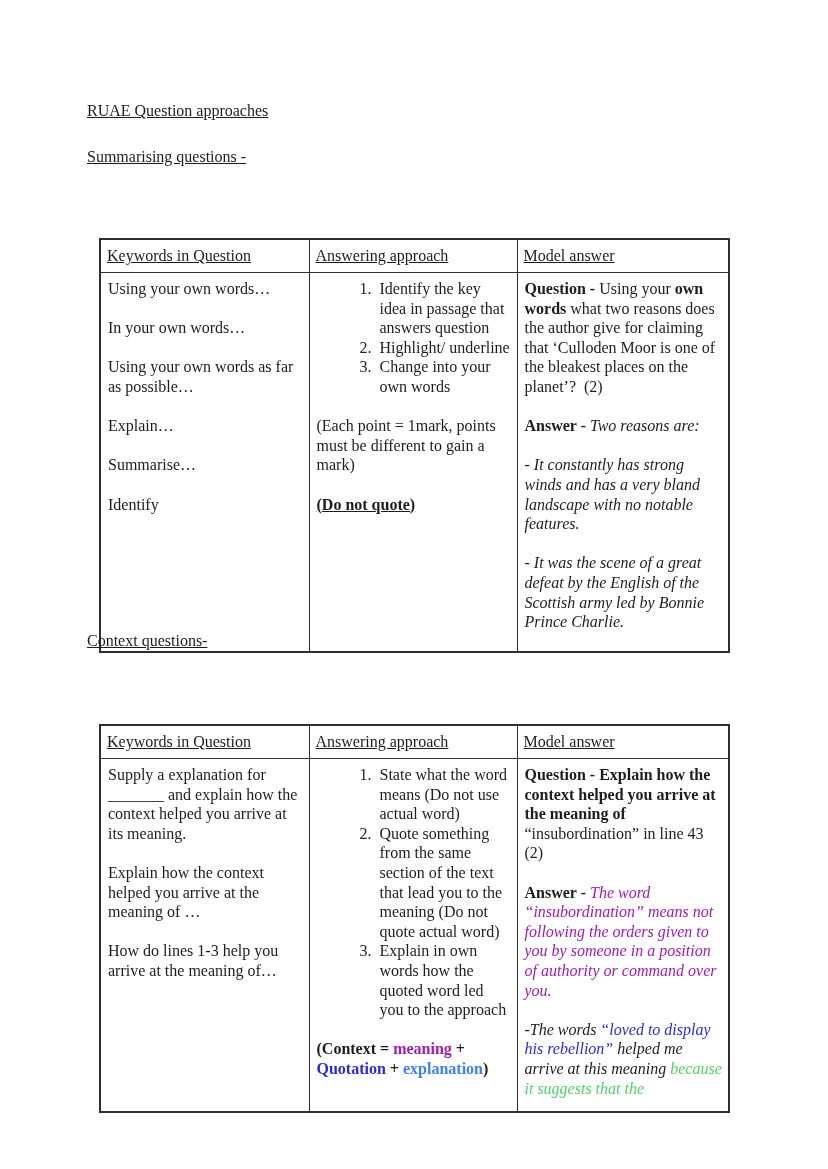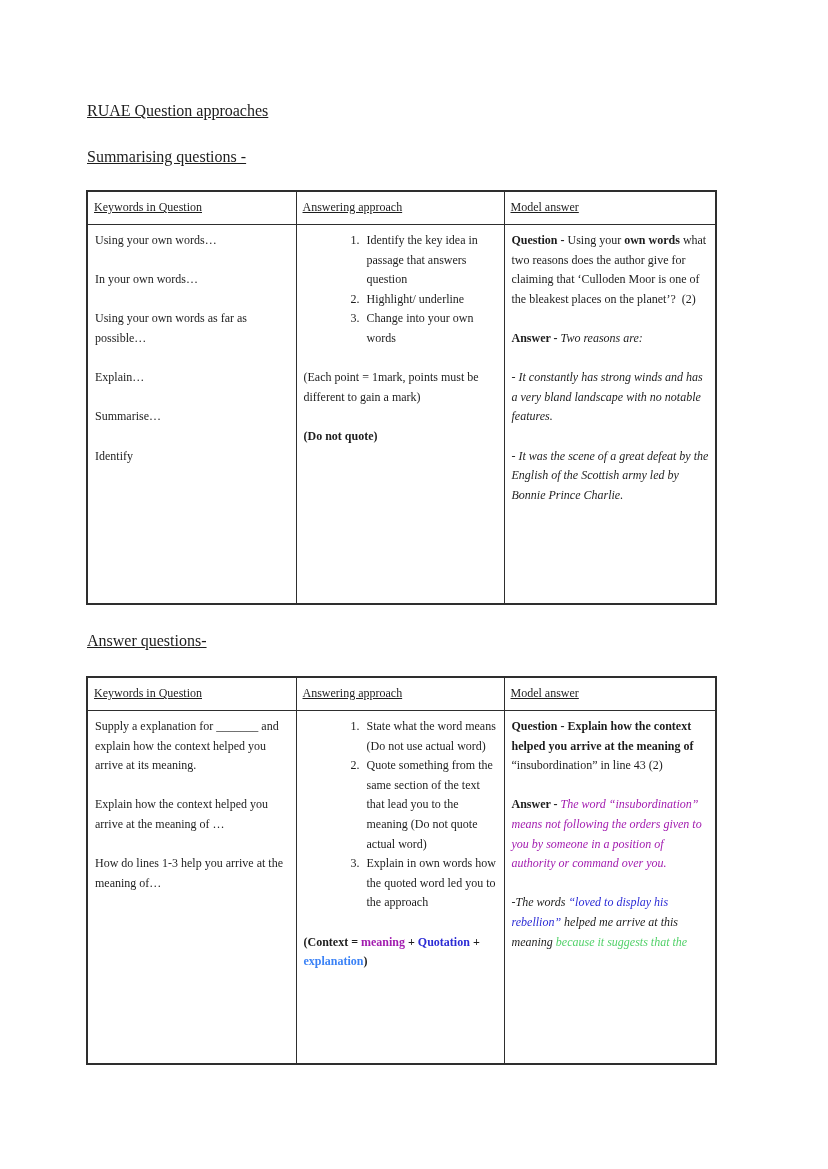--- a/index.html
+++ b/index.html
@@ -7,43 +7,43 @@
     width:828px; height:1169px; position:relative; overflow:hidden;
     font-family:"Liberation Serif","DejaVu Serif",serif;
     color:#1d1d1d; font-size:16px; line-height:19.6px;
   }
   .page { position:absolute; inset:0; background:#fff; }
   .doc-heading { position:absolute; left:87px; text-decoration:underline; white-space:nowrap; }
   #title { top:101px; }
   #h-sum { top:147px; }
   #h-ctx { top:631px; }
   table {
-    position:absolute; left:86px; width:629px;
+    position:absolute; left:99px; width:629px;
     border-collapse:collapse; table-layout:fixed;
     border:2px solid #2e2e2e;
-    font-size:12px; line-height:19.6px;
+    font-size:16px; line-height:19.6px;margin-top:48px;
   }
   #table1 { top:190px; }
   #table2 { top:676px; }
   th, td { border:1.5px solid #2e2e2e; }
   th {
     font-weight:normal; text-align:left; vertical-align:middle;
     height:32px; padding:0 6px;
   }
   th span { text-decoration:underline; }
   td { vertical-align:top; padding:6px 6px 6px 7px; }
   #table1 td { height:366px; }
   #table2 td { height:340px; }
   p { margin:0 0 19.6px 0; }
   p:last-child { margin-bottom:0; }
   ol { margin:0 0 19.6px 0; padding-left:59px; }
   ol li { padding-left:4px; margin:0; }
   .b { font-weight:bold; }
   .i { font-style:italic; }
-  .u { }
+  .u { text-decoration:underline; }
   .pw { white-space:pre-wrap; }
   .red   { color:#a21caf; }
   .blue  { color:#2b2bd5; }
   .green { color:#3b82f6;font-family:Liberation Serif, serif; }
   .green2{ color:#52d169; }
 </style>
 </head>
 <body>
 
 <div class="page">
@@ -84,21 +84,21 @@
       <td>
         <p class="pw"><span class="b">Question - </span><span>Using your </span><span class="b">own words</span><span> what two reasons does the author give for claiming that ‘Culloden Moor is one of the bleakest places on the planet’?  (2)</span></p>
         <p><span class="b">Answer - </span><span class="i">Two reasons are:</span></p>
         <p class="i">- It constantly has strong winds and has a very bland landscape with no notable features.</p>
         <p class="i">- It was the scene of a great defeat by the English of the Scottish army led by Bonnie Prince Charlie.</p>
       </td>
     </tr>
   </tbody>
     </table>
 
-  <div id="h-ctx" class="doc-heading">Answer questions-</div>
+  <div id="h-ctx" class="doc-heading">Context questions-</div>
 
   <table id="table2">
     <colgroup>
         <col style="width:209px">
         <col style="width:208px">
         <col style="width:212px">
       </colgroup>
     <tbody>
         <tr>
       <th><span>Keywords in Question</span></th>

